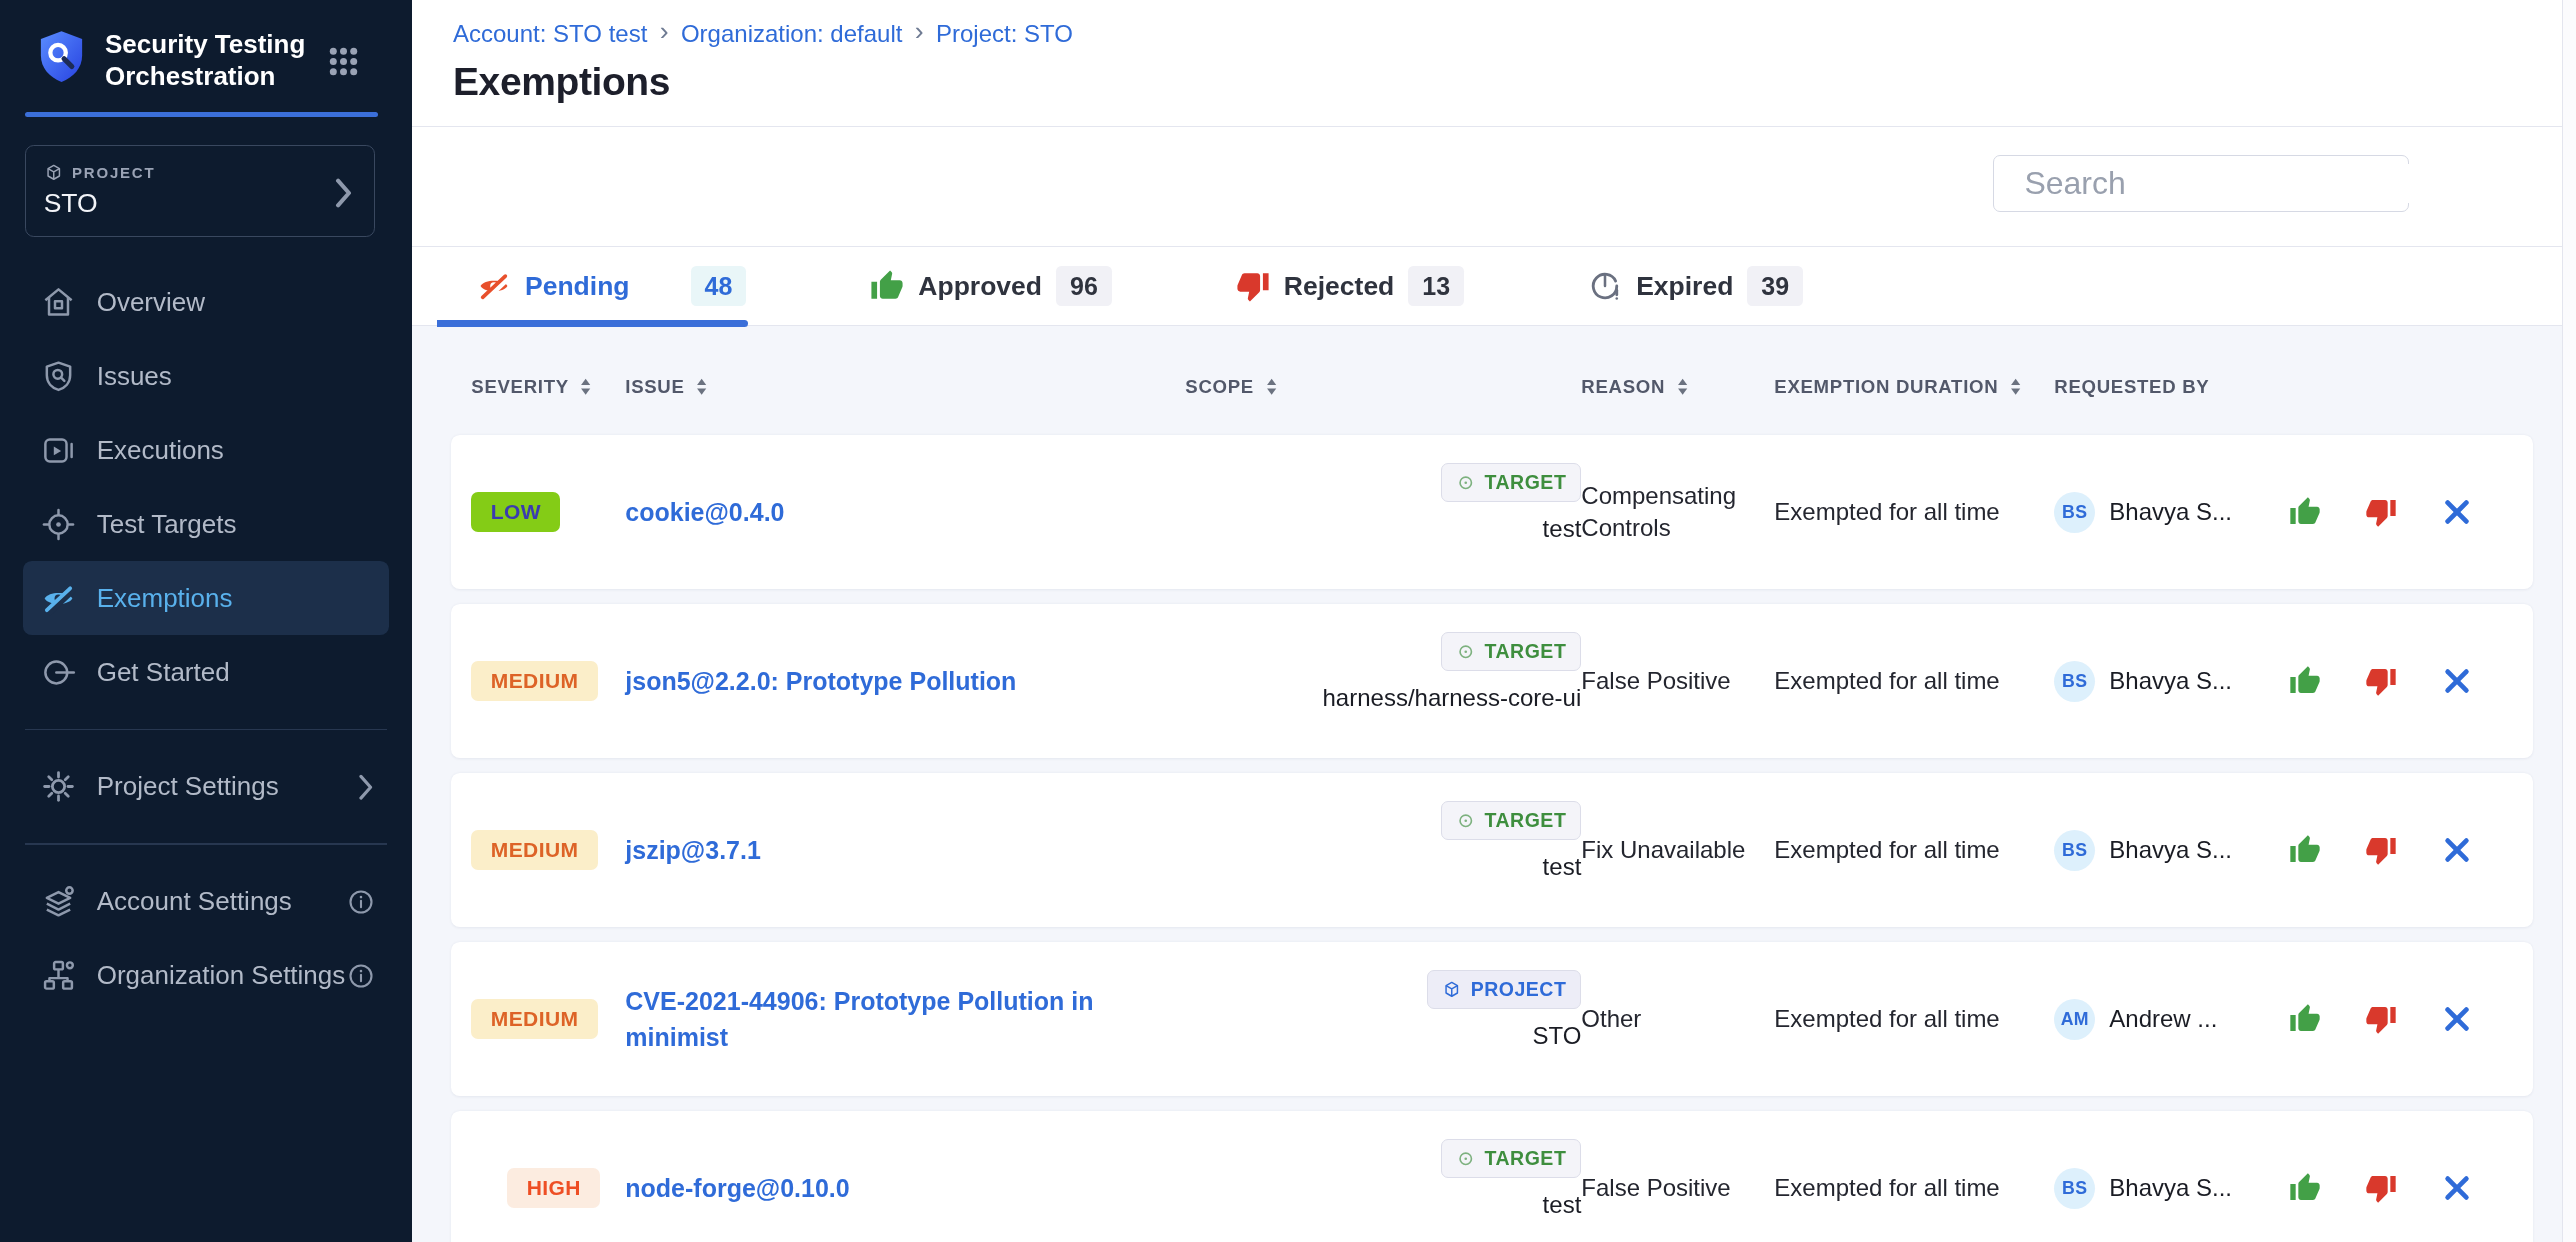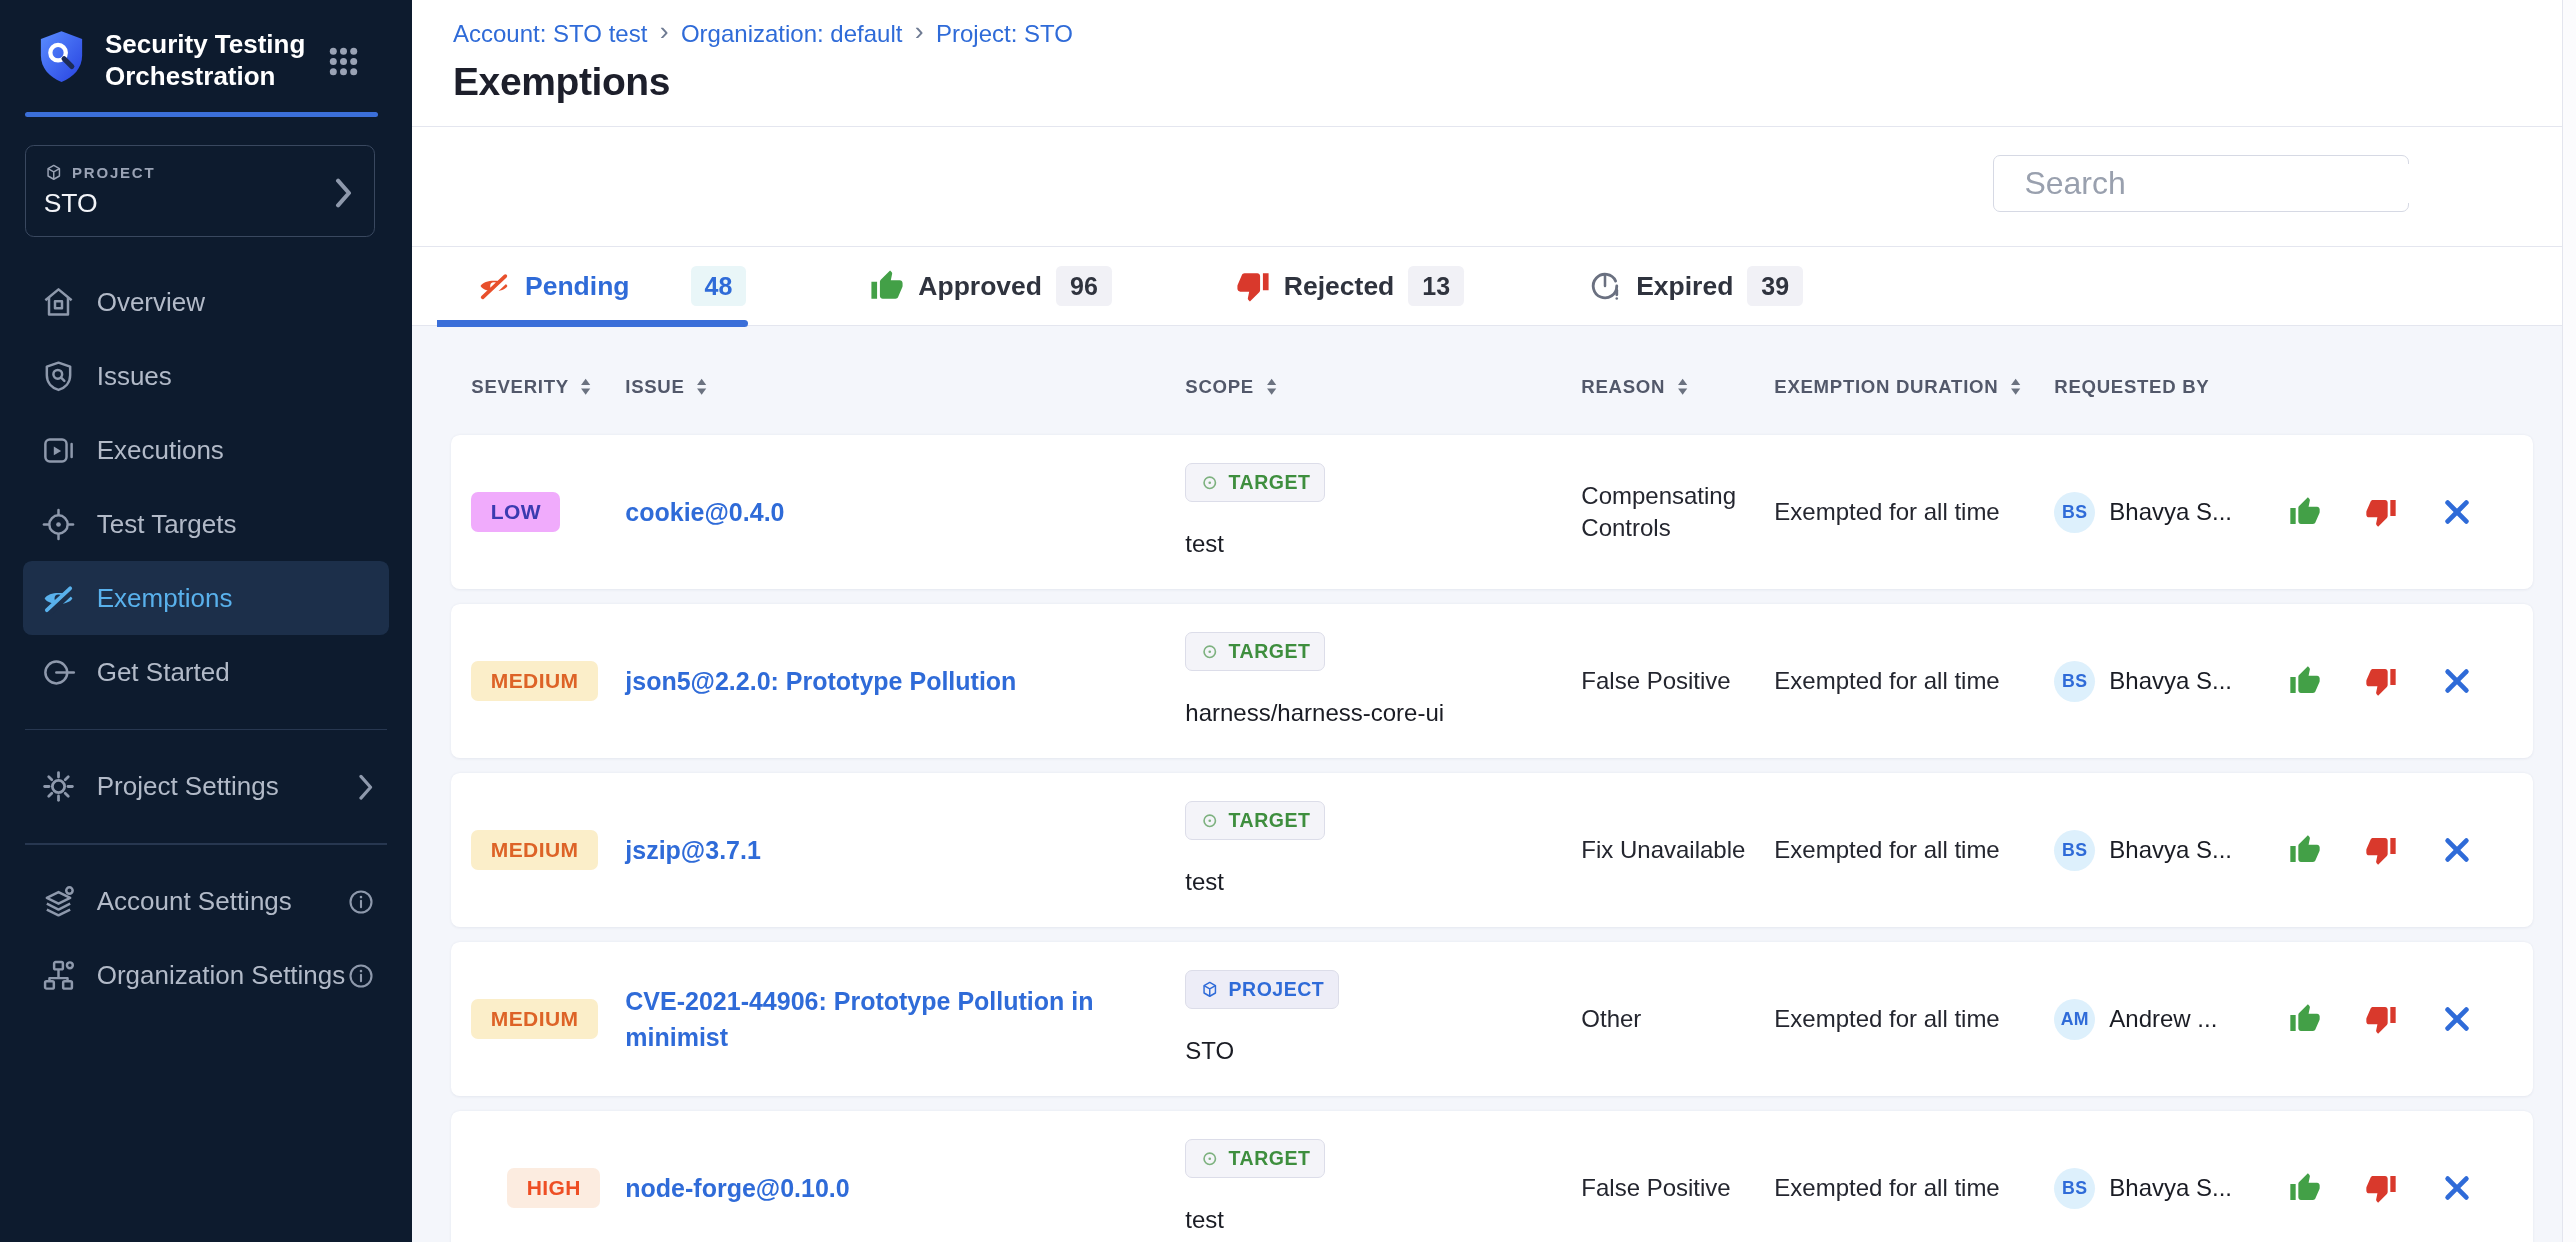--- a/index.html
+++ b/index.html
@@ -59,25 +59,25 @@
   :root{--cols:154px 560px 396px 193px 280px 219px 1fr;}
   .thead{display:grid;grid-template-columns:var(--cols);align-items:center;height:109px;margin-left:39px;width:2082px;
     padding-left:20.3px;padding-top:12.4px;}
   .th{display:flex;align-items:center;gap:10.6px;font-size:18.6px;font-weight:bold;color:#52586a;letter-spacing:0.7px;}
   .sort{display:inline-flex;cursor:pointer;}
 
   .card{display:grid;grid-template-columns:var(--cols);align-items:center;width:2082px;height:154px;margin:0 0 15px 39px;
     background:#fff;border-radius:8.8px;padding-left:20.3px;box-shadow:0 0.9px 2.7px rgba(30,40,80,0.07);cursor:pointer;}
   .sev{display:inline-flex;justify-content:center;align-items:center;padding:8px 19.5px;border-radius:7px;
     font-size:21px;font-weight:bold;letter-spacing:0.4px;}
-  .sev.low{background:#f0abfc;color:#3b3bb0;}
+  .sev.low{background:#84cc16;color:#3b3bb0;}
   .sev.medium{background:#fbeec9;color:#dd6327;}
   .sev.high{background:#fcece0;color:#ee4e24;margin-left:36px;}
   .issue-link{color:#2f6bd8;font-size:25px;font-weight:bold;max-width:513px;line-height:1.45;cursor:pointer;}
-  .cell-scope{align-self:stretch;display:flex;flex-direction:column;align-items:flex-start;padding-top:28px;gap:28px;}
+  .cell-scope{align-self:stretch;display:flex;flex-direction:column;align-items:flex-end;padding-top:28px;gap:13px;}
   .scope-badge{display:inline-flex;align-items:center;gap:8.8px;padding:7px 14px;border:1.8px solid #dcdde9;
     border-radius:7px;background:#f4f4f9;font-size:19.5px;font-weight:bold;letter-spacing:0.5px;}
   .scope-badge .bicon{display:none;width:19.5px;height:19.5px;}
   .scope-badge.target{color:#3e8e3e;}
   .scope-badge.target .icon-target{display:inline-block;}
   .scope-badge.project{color:#2f6bd8;background:#ededf7;}
   .scope-badge.project .icon-project{display:inline-block;}
   .scope-name{font-size:24px;color:#1a1c24;}
   .cell-reason{font-size:24px;color:#24262f;max-width:173px;line-height:1.35;}
   .cell-duration{font-size:24px;color:#24262f;}

